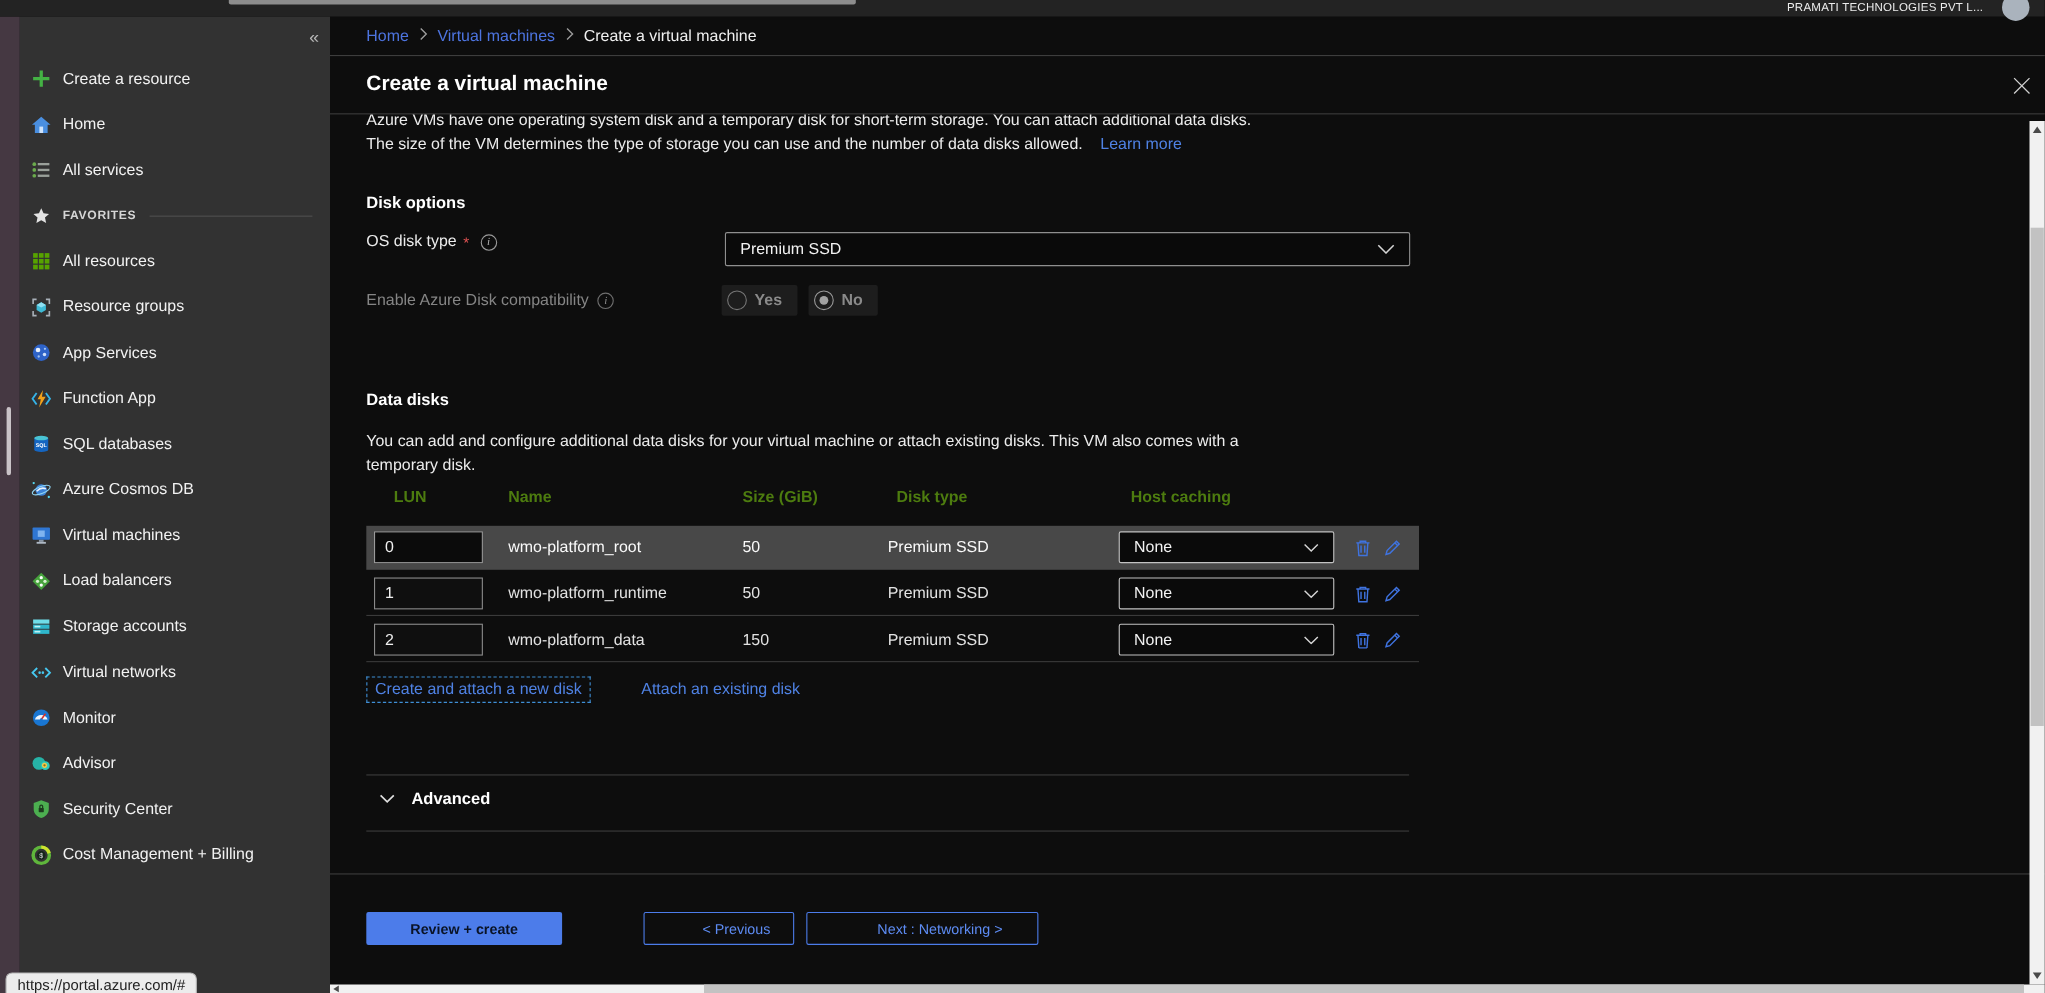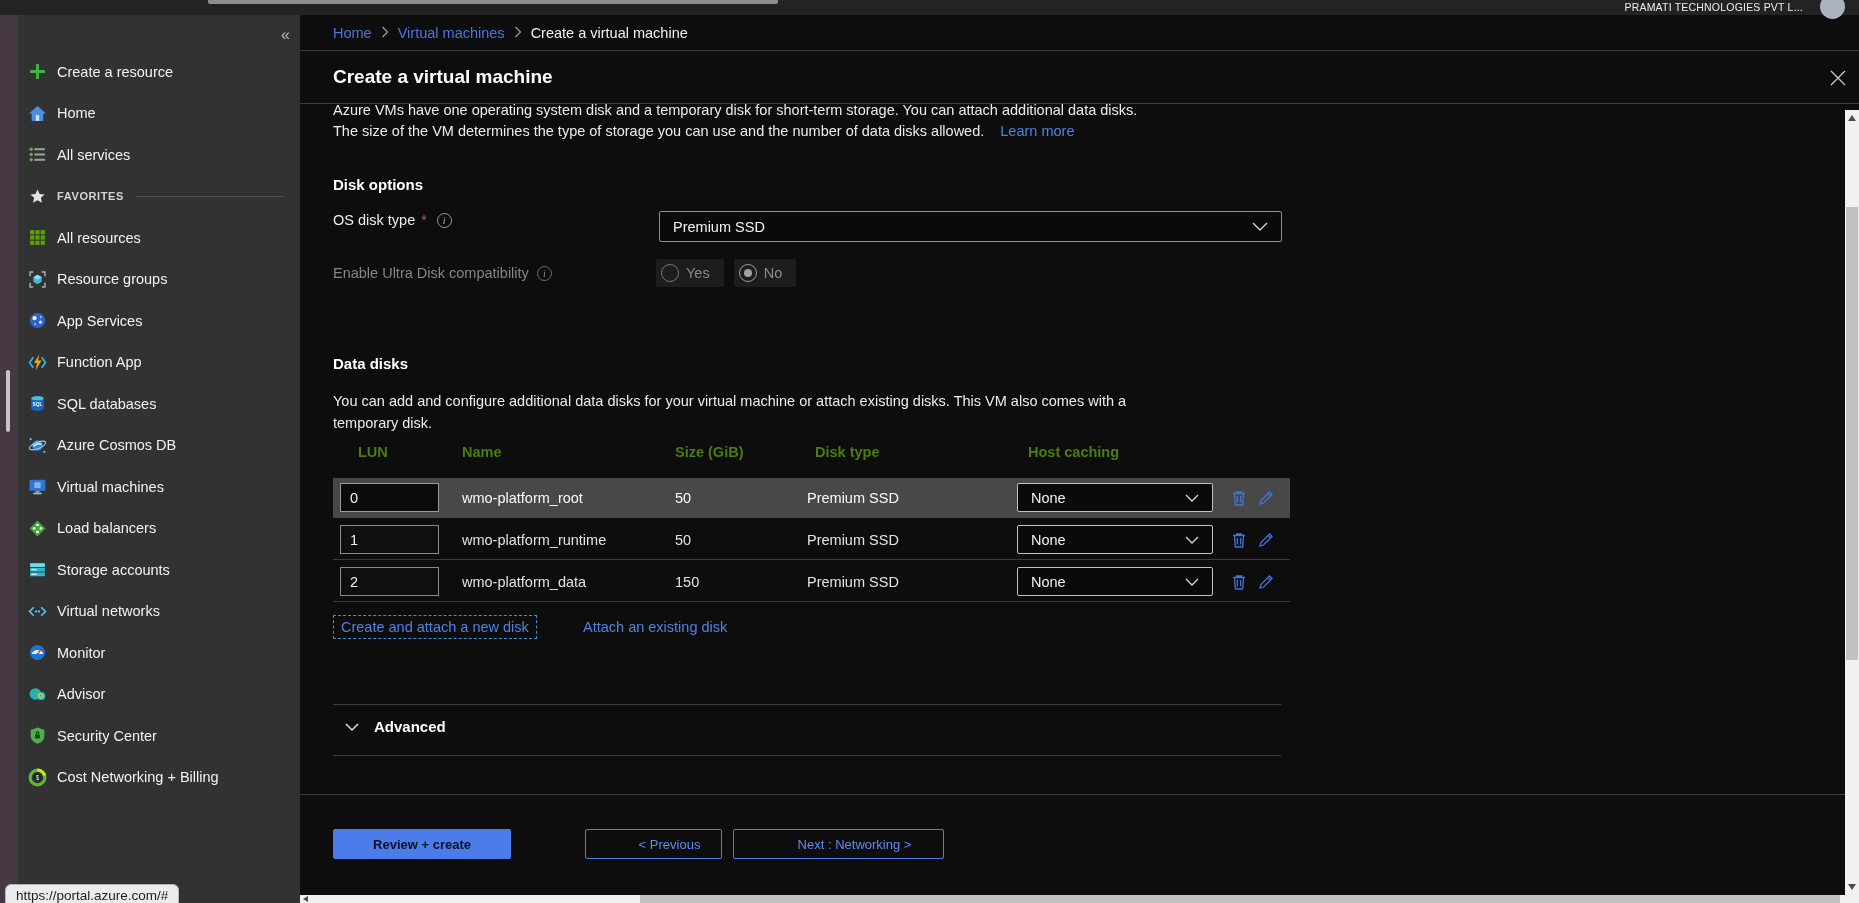--- a/index.html
+++ b/index.html
@@ -52,21 +52,21 @@
   .red-star { color:#e05252; font-size:14px; }
 
   .select { background:#0a0a0a; border:1px solid #8f8f8f; border-radius:2px; display:flex; align-items:center; color:#f2f2f2; }
   .select .val { padding-left:13px; flex:1; }
   .select .chev { margin-right:13px; display:flex; }
 
   .radio-pill { height:28px; background:#1d1d1d; border-radius:2px; display:inline-flex; align-items:center; gap:7px; padding:0 14px 0 5px; }
   .radio-c { width:18px; height:18px; border:1px solid #767676; border-radius:50%; display:flex; align-items:center; justify-content:center; }
   .radio-c.on { border-color:#9a9a9a; }
   .radio-dot { width:8px; height:8px; border-radius:50%; background:#a2a2a2; }
-  .radio-lbl { color:#8a8a8a; }
+  .radio-lbl { color:#8a8a8a;font-weight:bold; }
 
   .thead { font-weight:600; color:#4d7c0f; }
   .drow { position:absolute; left:33px; width:957px; height:40px; }
   .drow.hl { background:#484848; }
   .drow.bordered { border-bottom:1px solid #3a3a3a; }
   .cell { position:absolute; top:0; height:40px; display:flex; align-items:center; color:#e2e2e2; }
   .drow.hl .cell { color:#fafafa; }
   .lun-input { position:absolute; left:7px; top:5px; width:99px; height:29px; background:#0b0b0b; border:1px solid #9a9a9a;
                color:#f0f0f0; font-size:14.5px; padding-left:9px; font-family:inherit; }
   .hc-select { position:absolute; left:684px; top:5px; width:196px; height:29px; border-color:#c2c2c2; font-size:14.5px; }
@@ -301,21 +301,21 @@
       </div>
       <div class="sitem">
         <span class="icn">
             <svg width="19" height="19" viewBox="0 0 18 18">
               <circle cx="9" cy="9" r="7" fill="none" stroke="#5fb63c" stroke-width="3"></circle>
               <path d="M9 2 A7 7 0 0 1 15.8 7.3" fill="none" stroke="#cfe32e" stroke-width="3"></path>
               <circle cx="9" cy="9" r="3.6" fill="#15261a"></circle>
               <text x="9" y="11.3" font-size="6" fill="#e8e8e8" text-anchor="middle" font-family="sans-serif">$</text>
             </svg>
           </span>
-        <span class="lbl">Cost Networking + Billing</span>
+        <span class="lbl">Cost Management + Billing</span>
       </div>
 
     </div>
   </div>
 
   <div class="tooltip">https://portal.azure.com/#</div>
 
   <div class="panel">
 
     <div class="breadcrumbbar">
@@ -357,21 +357,21 @@
       <div class="abs select" style="left:359px; top:107px; width:623px; height:31px;">
         <span class="val">Premium SSD</span>
         <span class="chev">
             <svg width="16" height="9" viewBox="0 0 16 9">
               <path d="M1 1 L8 8 L15 1" stroke="#d5d5d5" stroke-width="1.4" fill="none"></path>
             </svg>
           </span>
       </div>
 
       <div class="abs" style="left:33px; top:161px; display:flex; align-items:center; gap:8px;">
-        <span class="muted">Enable Ultra Disk compatibility</span>
+        <span class="muted">Enable Azure Disk compatibility</span>
         <span class="info-i dim">i</span>
       </div>
       <div class="abs" style="left:356px; top:155px; display:flex; gap:10px;">
         <span class="radio-pill">
           <span class="radio-c"></span>
           <span class="radio-lbl">Yes</span>
         </span>
         <span class="radio-pill">
           <span class="radio-c on">
               <span class="radio-dot"></span>

